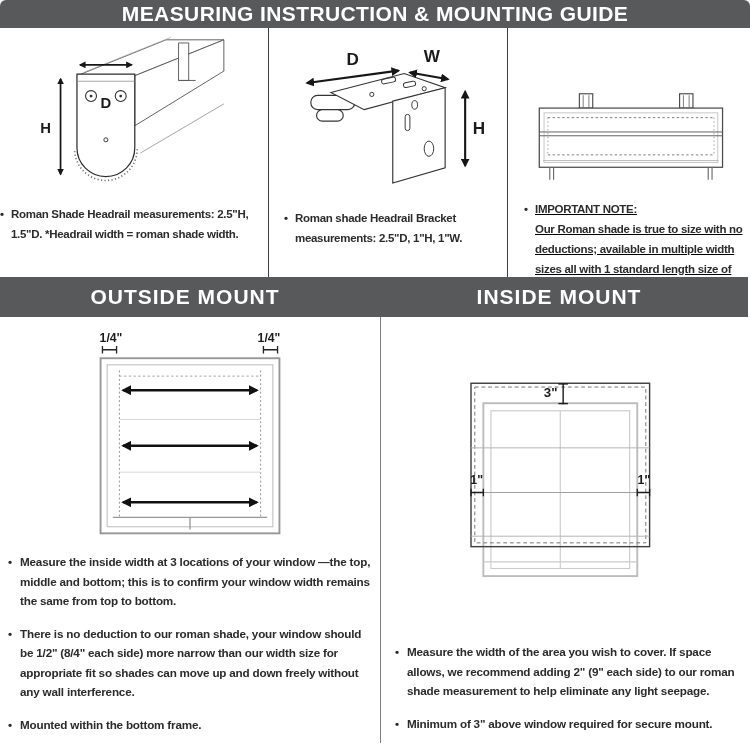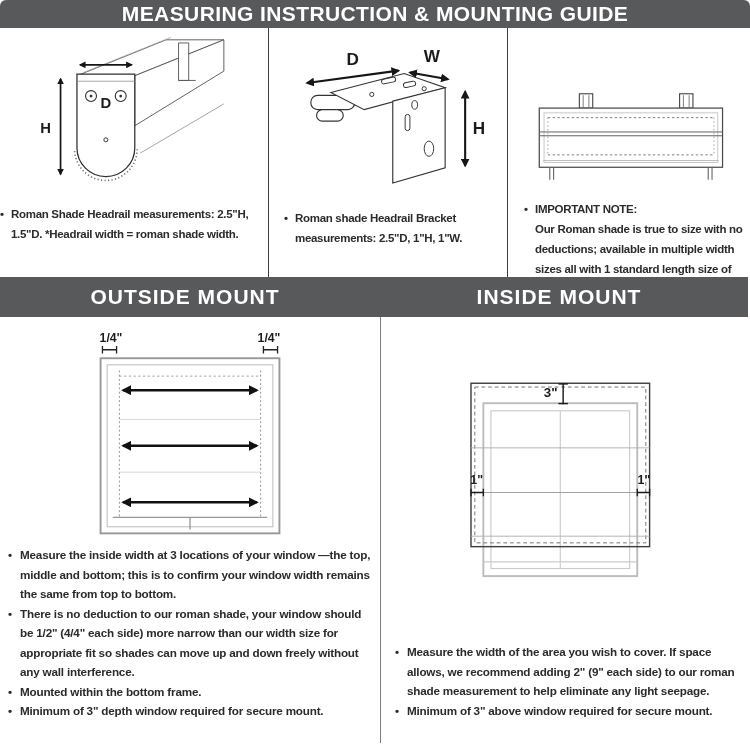--- a/index.html
+++ b/index.html
@@ -19,42 +19,42 @@
   .diag{display:flex;justify-content:center;}
   .diag-1{margin-top:4px;}
   .diag-2{margin-top:14px;}
   .diag-3{margin-top:60px;}
 
   ul.notes{list-style:none;margin:4px 0 0 0;padding:0;}
   .notes li{position:relative;font-size:11.5px;font-weight:bold;color:#2b2b2b;line-height:20px;letter-spacing:-0.3px;}
   .notes li::before{content:"\2022";position:absolute;left:0;top:0;}
   .col-1 .notes{padding:0 18px 0 0;}
   .col-2 .notes{padding:0 10px 0 15px;}
-  .col-3 .notes{padding:0 4px 0 16px;}
+  .col-3 .notes{padding:0 4px 0 16px;text-decoration:underline;}
   .notes li{padding-left:11px;}
   .note-heading{display:block;}
 
   
   .mount-banners{display:flex;height:40px;background:#fff;}
   .mount-banner{background:#58595b;color:#fff;display:flex;align-items:center;justify-content:center;
     font-size:21px;font-weight:bold;letter-spacing:1px;}
   .mount-banner.left{width:378px;margin-right:2px;}
   .mount-banner.right{flex:1;}
 
   
   .mount-section{display:flex;height:433px;overflow:hidden;}
   .mcol{box-sizing:border-box;overflow:hidden;}
   .mcol-left{width:380px;}
   .mcol-right{flex:1;border-left:1px solid #7d7d7d;}
   .mdiag{display:flex;justify-content:center;}
   .mdiag-in{margin-top:13px;}
   .mdiag-out{margin-top:52px;}
 
   ul.mnotes{list-style:none;margin:6px 0 0 0;padding:0;}
-  .mnotes li{position:relative;font-size:11.7px;font-weight:bold;color:#2b2b2b;line-height:19.5px;letter-spacing:-0.2px;padding-left:12px;}
+  .mnotes li{position:relative;font-size:11.7px;font-weight:bold;color:#2b2b2b;line-height:19.5px;letter-spacing:-0.2px;padding-left:12px;margin-top:13px;}
   .mnotes li::before{content:"\2022";position:absolute;left:0;top:0;}
   .mcol-left .mnotes{padding:0 6px 0 8px;}
   .mcol-right .mnotes{margin-top:45px;padding:0 8px 0 14px;}
 
   svg text{font-family:"Liberation Sans",sans-serif;font-weight:bold;fill:#1b1b1b;}
 </style>
 </head>
 <body>
 
 <div class="page">
@@ -207,21 +207,21 @@
           <line x1="30" y1="151" x2="180" y2="151" stroke="#d4d4d4" stroke-width="1"></line>
           <line x1="34" y1="64" x2="176" y2="64" stroke="#111" stroke-width="2.6" marker-start="url(#ah4)" marker-end="url(#ah4)"></line>
           <line x1="34" y1="123" x2="176" y2="123" stroke="#111" stroke-width="2.6" marker-start="url(#ah4)" marker-end="url(#ah4)"></line>
           <line x1="34" y1="183" x2="176" y2="183" stroke="#111" stroke-width="2.6" marker-start="url(#ah4)" marker-end="url(#ah4)"></line>
           <line x1="23" y1="199" x2="187" y2="199" stroke="#979797" stroke-width="1.4"></line>
           <line x1="105" y1="199" x2="105" y2="212" stroke="#979797" stroke-width="1.4"></line>
         </svg>
       </div>
       <ul class="mnotes">
         <li>Measure the inside width at 3 locations of your window —the top, middle and bottom; this is to confirm your window width remains the same from top to bottom.</li>
-        <li>There is no deduction to our roman shade, your window should be 1/2" (4/4" each side) more narrow than our width size for appropriate fit so shades can move up and down freely without any wall interference.</li>
+        <li>There is no deduction to our roman shade, your window should be 1/2" (8/4" each side) more narrow than our width size for appropriate fit so shades can move up and down freely without any wall interference.</li>
         <li>Mounted within the bottom frame.</li>
         <li>Minimum of 3" depth window required for secure mount.</li>
       </ul>
     </div>
 
     <div class="mcol mcol-right">
       <div class="mdiag mdiag-out">
         <svg viewBox="0 0 240 240" width="228" height="228">
           <rect x="33" y="36" width="162" height="182" fill="#fff" stroke="#bcbcbc" stroke-width="2"></rect>
           <rect x="41" y="44" width="146" height="166" fill="none" stroke="#cbcbcb" stroke-width="1.2"></rect>

